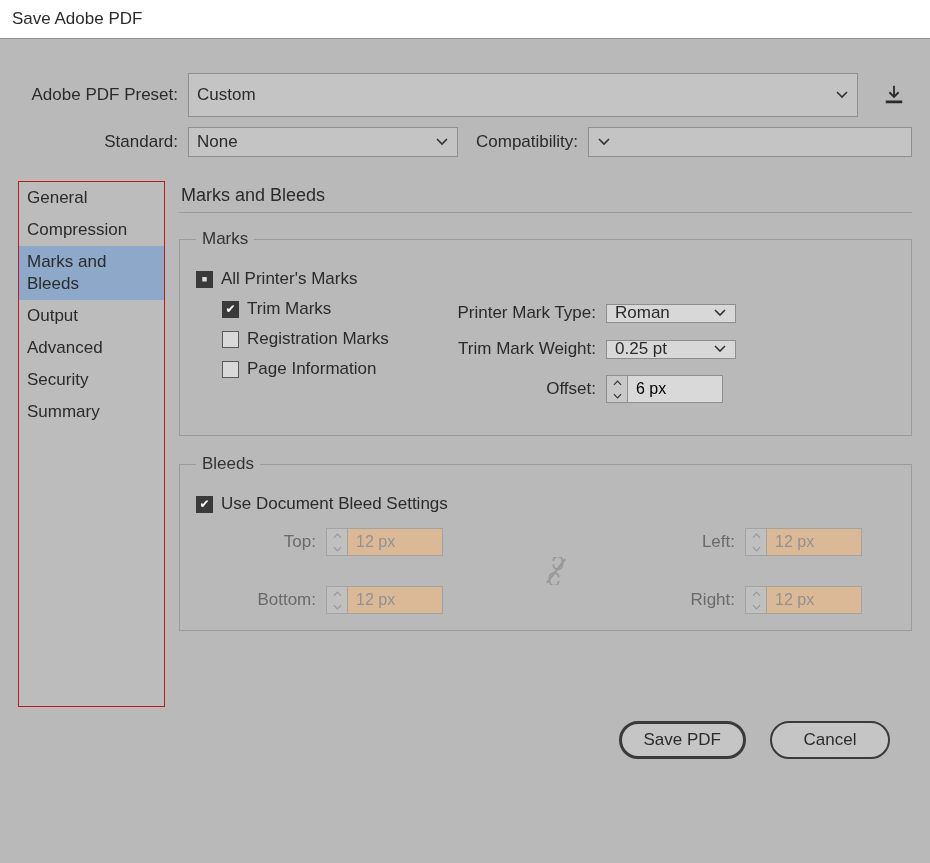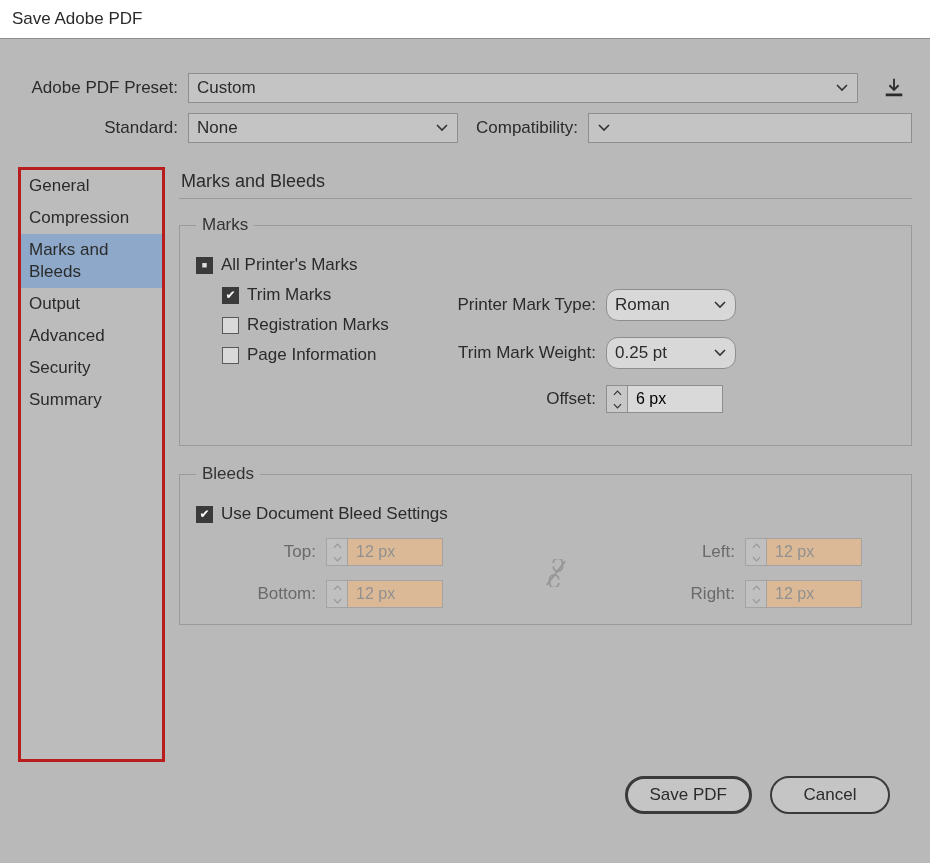--- a/index.html
+++ b/index.html
@@ -25,21 +25,21 @@
     padding: 18px 18px 10px 18px;
     background: #b9b9b9;
   }
 
   .top-row {
     display: flex;
     align-items: center;
     margin: 16px 0 10px 0;
   }
   .preset-row .label-col { width: 160px; text-align: right; padding-right: 10px; }
-  .preset-row .select { flex: 1; height: 30px; }
+  .preset-row .select { flex: 1; height: 44px; }
   .save-preset {
     width: 36px; height: 30px; margin-left: 18px;
     display: flex; align-items: center; justify-content: center;
     color: #2b2b2b;
   }
 
   .std-row { display: flex; align-items: center; margin-bottom: 24px; }
   .std-row .label-col { width: 160px; text-align: right; padding-right: 10px; }
 
   .select {
@@ -58,23 +58,23 @@
     width: 14px; height: 14px;
     display: flex; align-items: center; justify-content: center;
   }
   .chev svg { width: 12px; height: 12px; display:block; }
 
   .main-area { display: flex; gap: 14px; }
 
   .sidebar {
     width: 147px;
     background: #bcbcbc;
-    border: 3px solid #b91c1c;
+    border: 1px solid #b91c1c;
     box-sizing: border-box;
-    height: 595px;
+    height: 526px;
   }
   .sidebar-item {
     padding: 5px 8px;
     font-size: 17px;
     line-height: 22px;
     cursor: default;
   }
   .sidebar-item.selected {
     background: #8da8c9;
   }
@@ -128,21 +128,21 @@
   .checkbox.checked::after { content: "✔"; font-size: 12px; }
   .checkbox.tri::after { content: "■"; font-size: 9px; color:#e0e0e0; }
 
   .field-row {
     display: flex; align-items: center;
     margin: 6px 0 16px 0;
   }
   .field-row .flabel {
     width: 170px; text-align: right; padding-right: 10px;
   }
-  .field-row .select { width: 130px; height: 32px; border-radius: 12px; }
+  .field-row .select { width: 130px; height: 19px; }
 
   .stepper {
     display: flex; align-items: stretch;
     height: 28px;
   }
   .stepper .arrows {
     width: 20px;
     border: 1px solid #8e8e8e;
     border-right: none;
     background: #c8c8c8;
@@ -160,37 +160,37 @@
     font-size: 16px;
     font-family: inherit;
     box-sizing: border-box;
   }
   .stepper.disabled { opacity: .5; }
   .stepper.disabled input { background: #fdba74; color:#6a6a6a; }
 
   .bleeds-grid {
     display: grid;
     grid-template-columns: 130px 150px 1fr 110px 150px;
-    row-gap: 14px;
+    row-gap: 30px;
     align-items: center;
     margin-top: 14px;
   }
   .bleeds-grid .blab {
     text-align: right; padding-right: 10px; color:#6a6a6a;
   }
   .link-cell {
     grid-row: 1 / span 2;
     grid-column: 3;
     display:flex; align-items:center; justify-content:center;
     color:#6a6a6a;
   }
   .link-cell svg { width:22px; height:28px; opacity:.5;}
 
   .footer {
-    display:flex; justify-content:flex-end; gap: 18px;
+    display:flex; justify-content:flex-end; gap: 24px;
     padding: 14px 22px 0 0;
   }
   .btn {
     min-width: 120px;
     height: 38px;
     border: 2px solid #3a3a3a;
     border-radius: 20px;
     background: #c5c5c5;
     display:flex; align-items:center; justify-content:center;
     font-size: 17px;

